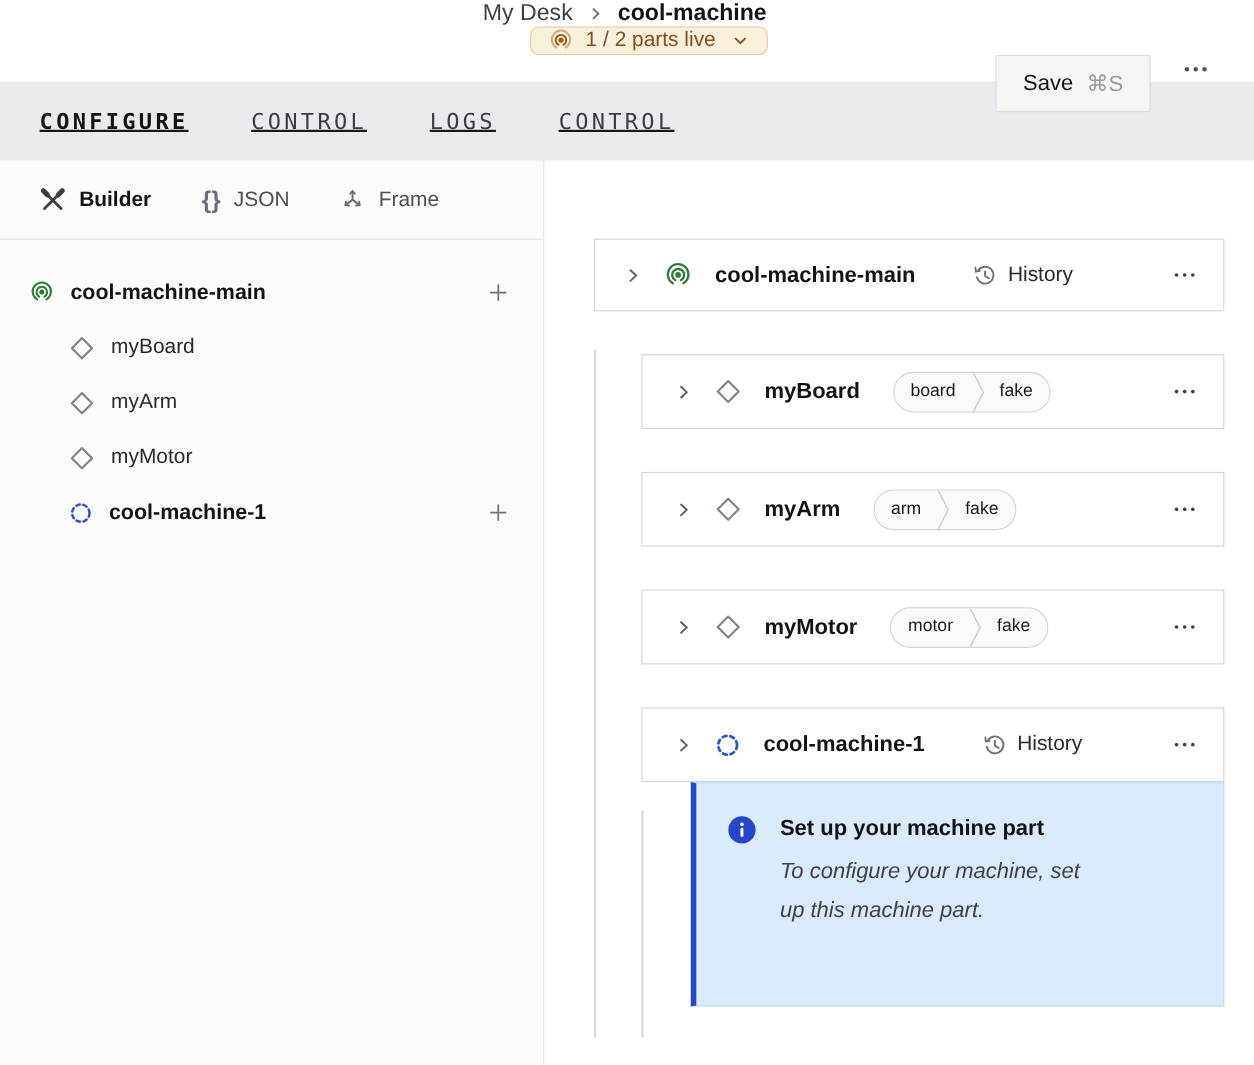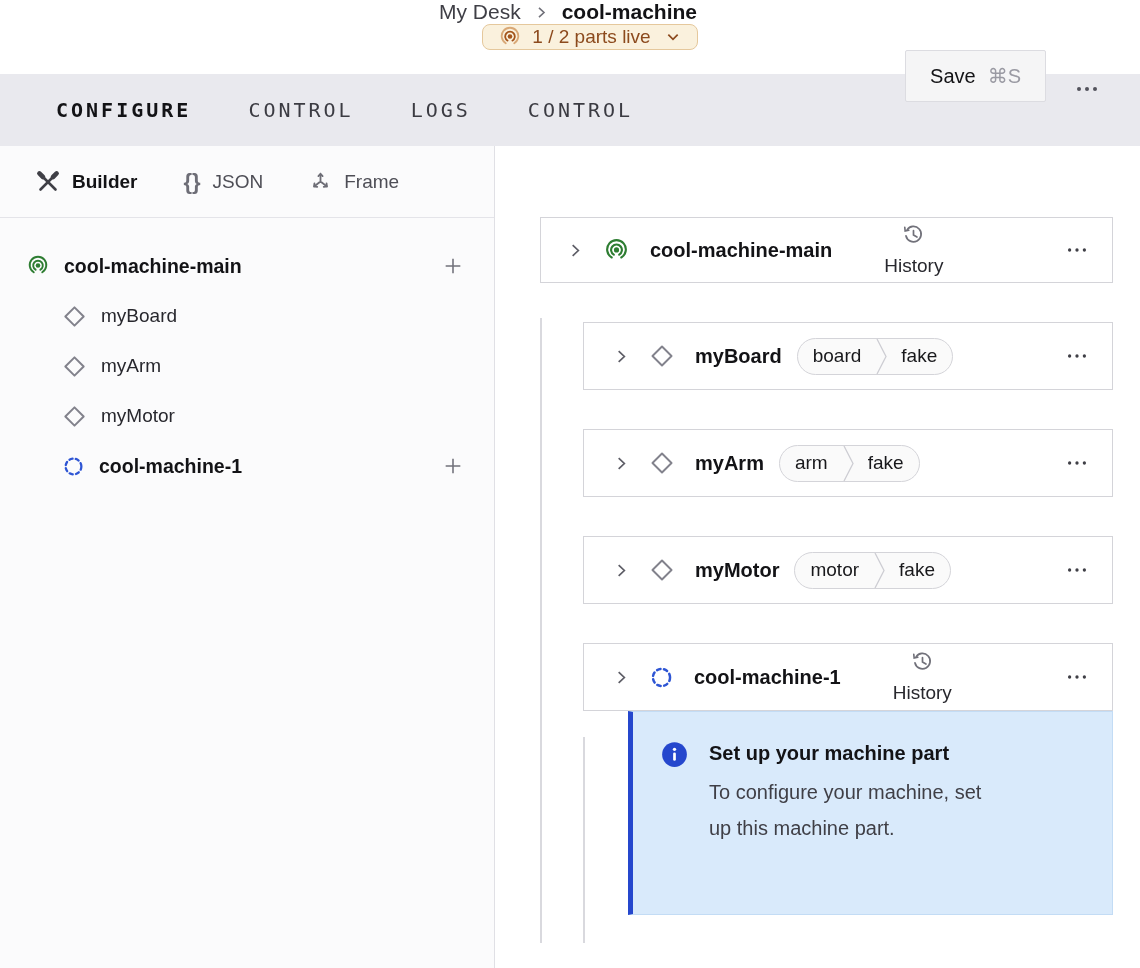--- a/index.html
+++ b/index.html
@@ -9,31 +9,31 @@
   
   .header { height:74px; background:#fff; display:flex; align-items:center;
     padding:0 40px 0 36px;flex-direction:column; }
   .breadcrumb { display:flex; align-items:center; gap:13px; font-size:21px; }
   .crumb-parent { color:#3f3f46; cursor:pointer; }
   .crumb-sep { display:flex; color:#71717a; }
   .crumb-current { color:#131316; font-weight:bold; }
   .status-badge { margin-left:44px; height:44px; display:flex; align-items:center;
     gap:10px; padding:0 16px 0 15px; background:#faf1dd; border:1px solid #e5c89c;
     border-radius:8px; color:#8c4a1d; font-size:19px; cursor:pointer; }
-  .header-right { margin-left:auto; display:flex; align-items:flex-end; }
+  .header-right { margin-left:auto; display:flex; align-items:flex-start; }
   .save-btn { height:52px; display:flex; align-items:center; gap:12px;
     background:#f5f5f6; border:1px solid #dcdce1; border-radius:2px;
     padding:0 24px; font-size:20px; cursor:pointer; }
   .save-label { color:#131316; font-family:"Liberation Sans",sans-serif; }
   .save-shortcut { color:#9a9aa3; }
   .header-menu { margin-left:28px; display:flex; align-items:center; cursor:pointer; color:#52525b; }
 
   
   .tabbar { height:72px; background:#e9e9ee; display:flex; align-items:center;
-    padding-left:56px; column-gap:57px; }
+    padding-left:36px; column-gap:57px;text-decoration:underline; }
   .tab { font-family:"DejaVu Sans Mono","Liberation Mono",monospace;
     font-size:20px; letter-spacing:3px; color:#3b3b42; cursor:pointer; }
   .tab.active { font-weight:bold; color:#131316; }
 
   
   .content { display:flex; height:822px; }
   .sidebar { width:495px; background:#fbfbfc; border-right:1px solid #e0e0e5;
     flex-shrink:0; }
   .mode-row { height:72px; display:flex; align-items:center; padding-left:36px;
     column-gap:46px; border-bottom:1px solid #e4e4e9; }
@@ -60,41 +60,41 @@
 
   .card { border:1px solid #d4d4d9; background:#fff; display:flex;
     align-items:center; padding:0 23px 0 26px; }
   .card.part { margin-left:45px; width:573px; height:66px; margin-top:39px; }
   .card.part.first { margin-top:71px; }
   .card.component { margin-left:88px; width:530px; height:68px; margin-top:39px; }
   .card-chevron { display:flex; color:#5d5d66; cursor:pointer; flex-shrink:0; }
   .card-icon { display:flex; margin-left:19px; flex-shrink:0; }
   .card.component .card-chevron { margin-left:3px; }
   .card-title { margin-left:20px; font-size:20px; font-weight:bold; color:#131316; }
-  .history { display:flex; align-items:center; gap:9px; margin-left:52px;
-    color:#28282e; font-size:19px; cursor:pointer;flex-direction:column; }
+  .history { display:flex; gap:9px; margin-left:52px;
+    color:#28282e; font-size:19px; cursor:pointer; }
   .history .hicon { display:flex; color:#71717a; }
   .card-menu { margin-left:auto; display:flex; color:#3f3f46; cursor:pointer; }
 
-  .pill { margin-left:15px; display:flex; align-items:center; height:37px;
+  .pill { margin-left:30px; display:flex; align-items:center; height:37px;
     border:1px solid #d4d4d9; border-radius:999px; background:#fafafa;
-    font-size:19px; color:#18181b; overflow:hidden; }
+    font-size:16px; color:#18181b; overflow:hidden; }
   .pill-seg { padding:0 15px; display:flex; align-items:center; height:100%; }
   .pill-seg.second { padding-left:13px; }
   .pill-div { display:flex; color:#cdcdd3; height:100%; align-items:center; }
 
   
   .callout { margin-left:133px; width:485px; height:204px;
     background:#d9eafb; border:1px solid #c3dcf5; border-left:5px solid #2547cd;
     padding:27px 20px 0 28px; display:flex; }
   .callout-icon { flex-shrink:0; margin-top:2px; }
   .callout-body { margin-left:21px; }
   .callout-title { font-size:20px; font-weight:bold; color:#131316; line-height:28px; }
   .callout-text { margin-top:7px; font-size:20px; line-height:36px; color:#3f3f46;
-    width:300px; }
+    width:300px;font-style:italic; }
   .callout-btn { margin-top:15px; height:49px; background:#18181b; color:#fff;
     border:none; font-size:18px; font-weight:bold; padding:0 22px;
     font-family:"Liberation Sans",sans-serif; cursor:pointer; display:flex;
     align-items:center; }
 </style>
 </head>
 <body>
 
 <div class="header">
   <div class="breadcrumb">

